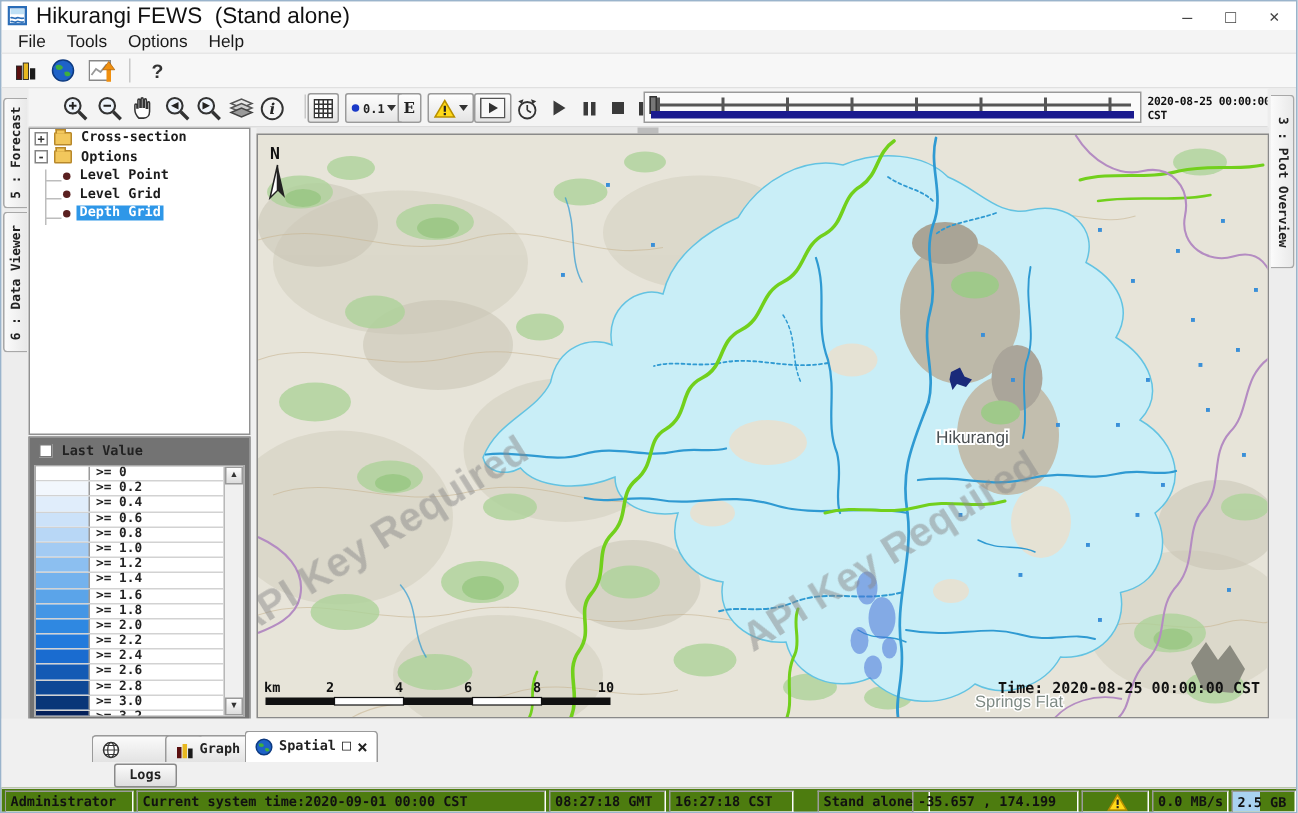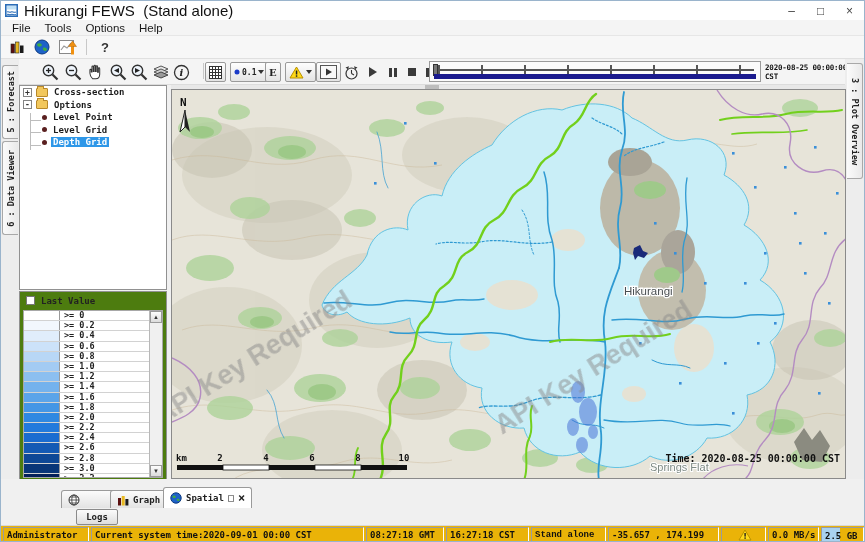--- a/index.html
+++ b/index.html
@@ -60,21 +60,21 @@
   .tree-row { position:relative; height:12.5px; display:flex; align-items:center; font-family:"DejaVu Sans Mono",monospace; font-weight:bold; font-size:9px; color:#1c1c1c; }
   .expander { width:9px; height:9px; border:1px solid #848484; background:#fff; margin-left:3px; display:flex; align-items:center; justify-content:center; font-size:8px; line-height:7px; color:#333; flex:0 0 auto; }
   .folder { width:12px; height:9px; background:#f2c75c; border:1px solid #b8882a; border-radius:1px; margin-left:4px; position:relative; flex:0 0 auto; }
   .folder:before { content:""; position:absolute; left:0; top:-3px; width:5px; height:2px; background:#f2c75c; border:1px solid #b8882a; border-bottom:none; }
   .bullet { width:5px; height:5px; border-radius:50%; background:#5a2020; margin-left:22px; flex:0 0 auto; }
   .tree-label { margin-left:4px; padding:0 2px; white-space:nowrap; }
   .tree-label.selected { background:#2e97e8; color:#fff; }
   .guide { position:absolute; background:none; border-color:#bdbdbd !important; }
 
   
-  .legend-panel { position:absolute; left:18px; top:290px; width:148px; height:190px; background:#4d7c0f; border:1px solid #919191; }
+  .legend-panel { position:absolute; left:18px; top:290px; width:148px; height:190px; background:#737373; border:1px solid #919191; }
   .legend-header { height:17px; display:flex; align-items:center; }
   .checkbox { width:9px; height:9px; border:1px solid #777; background:#fff; margin-left:6px; flex:0 0 auto; }
   .legend-title { margin-left:6px; font-family:"DejaVu Sans Mono",monospace; font-weight:bold; font-size:9px; color:#222; }
   .legend-list { position:absolute; left:3px; right:3px; top:18px; bottom:2px; border:1px solid #a8a8a8; overflow:hidden; background:#fff; }
   .legend-rows { position:absolute; left:0; top:0; right:13px; bottom:0; overflow:hidden; }
   .legend-row { height:10.2px; display:flex; border-bottom:1px solid #d2d2d2; }
   .swatch { width:36px; border-right:1px solid #9a9a9a; flex:0 0 auto; }
   .legend-label { font-family:"DejaVu Sans Mono",monospace; font-weight:bold; font-size:8.5px; color:#222; padding-left:4px; line-height:9.5px; white-space:nowrap; }
   .legend-scroll { position:absolute; right:0; top:0; bottom:0; width:13px; background:#f0f0f0; border-left:1px solid #b8b8b8; }
   .scroll-btn { position:absolute; left:0; width:12px; height:12px; border:1px solid #9a9a9a; background:linear-gradient(#fdfdfd,#dcdcdc); font-size:6px; color:#333; display:flex; align-items:center; justify-content:center; }
@@ -85,21 +85,21 @@
   .map-panel { position:absolute; left:170px; top:88px; width:675px; height:390px; border:1px solid #8a8a8a; background:#e7e4d9; overflow:hidden; }
 
   
   .bottom-area { position:absolute; left:0; top:478px; width:100%; height:46px; background:#f0f0f0; }
   .btab { position:absolute; border:1px solid #9a9a9a; border-bottom:none; border-radius:3px 3px 0 0; display:flex; align-items:center; gap:4px; padding:0 6px; font-family:"DejaVu Sans Mono",monospace; font-weight:bold; font-size:9px; color:#222; background:linear-gradient(#fbfbfb,#e3e3e3); }
   .btab.active { background:#ffffff; }
   .btab .tab-glyph { font-size:10px; color:#222; line-height:10px; }
   .logs-btn { position:absolute; left:75px; top:30px; width:42px; height:16px; border:1px solid #8a8a8a; border-radius:2px; background:linear-gradient(#fbfbfb,#dedede); font-family:"DejaVu Sans Mono",monospace; font-weight:bold; font-size:9px; color:#222; display:flex; align-items:center; justify-content:center; }
 
   
-  .statusbar { position:absolute; left:0; top:524px; width:100%; height:18px; background:#eab308; border-top:1px solid #d8d8d8; }
+  .statusbar { position:absolute; left:0; top:524px; width:100%; height:18px; background:#4d7c0f; border-top:1px solid #d8d8d8; }
   .status-cell { position:absolute; top:1px; height:15px; border:1px solid; border-color:#9b9b9b #fdfdfd #fdfdfd #9b9b9b; display:flex; align-items:center; padding-left:3px; font-family:"DejaVu Sans Mono",monospace; font-weight:bold; font-size:9px; color:#111; white-space:pre; overflow:hidden; }
   .mem-fill { position:absolute; left:0; top:0; bottom:0; background:#a9d2f0; z-index:0; }
   .cell-text { position:relative; z-index:1; }
 </style>
 </head>
 <body>
 
 <div id="app">
 
   <div class="titlebar">
@@ -623,21 +623,21 @@
       <span class="tab-glyph" style="font-size:12px;">×</span>
     </div>
     <div class="logs-btn">Logs</div>
   </div>
 
   <div class="statusbar" id="statusbar">
       <div class="status-cell" style="left: 2px; width: 86px;"><span class="cell-text">Administrator</span></div>
       <div class="status-cell" style="left: 90px; width: 273px;"><span class="cell-text">Current system time:2020-09-01 00:00 CST</span></div>
       <div class="status-cell" style="left: 365px; width: 78px;"><span class="cell-text">08:27:18 GMT</span></div>
       <div class="status-cell" style="left: 445px; width: 83px;"><span class="cell-text">16:27:18 CST</span></div>
-      <div class="status-cell" style="left: 530px; width: 75px; font-family: Liberation Mono, monospace;"><span class="cell-text">Stand alone</span></div>
+      <div class="status-cell" style="left: 544px; width: 75px;"><span class="cell-text">Stand alone</span></div>
       <div class="status-cell" style="left: 607px; width: 111px;"><span class="cell-text">-35.657 , 174.199</span></div>
       <div class="status-cell" style="left: 720px; width: 45px;"><span class="cell-text" style="display:flex;align-items:center;margin:0 auto;"><svg width="14" height="12">
             <path d="M7,1 L13,11 L1,11 Z" fill="#ffd918" stroke="#b89000"></path>
             <rect x="6.4" y="4" width="1.4" height="3.6" fill="#222"></rect>
             <rect x="6.4" y="8.4" width="1.4" height="1.4" fill="#222"></rect>
           </svg></span><span class="cell-text"></span></div>
       <div class="status-cell" style="left: 767px; width: 51px;"><span class="cell-text">0.0 MB/s</span></div>
       <div class="status-cell" style="left: 820px; width: 43px; align-items: flex-end;"><span class="mem-fill" style="width: 45%;"></span><span class="cell-text">2.5 GB</span></div>
     </div>
 

